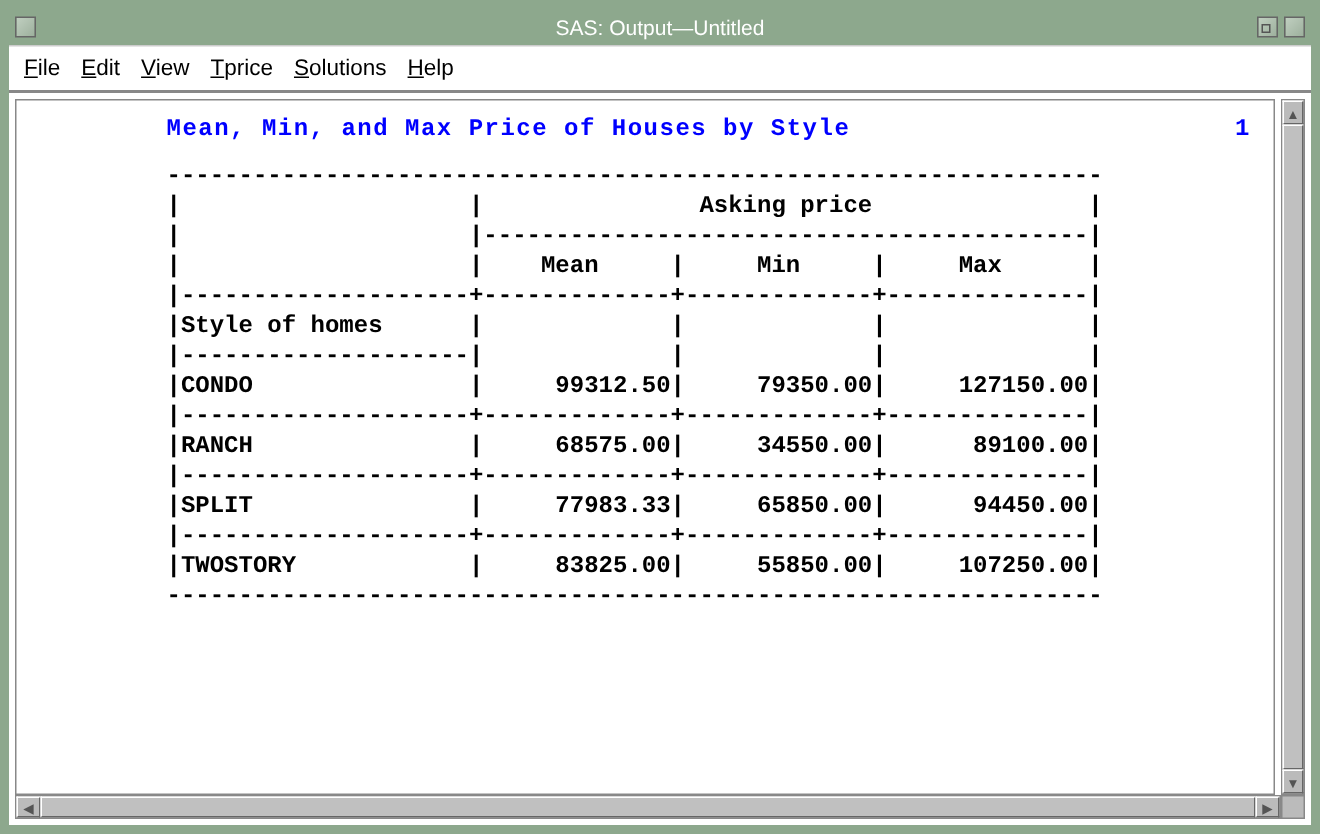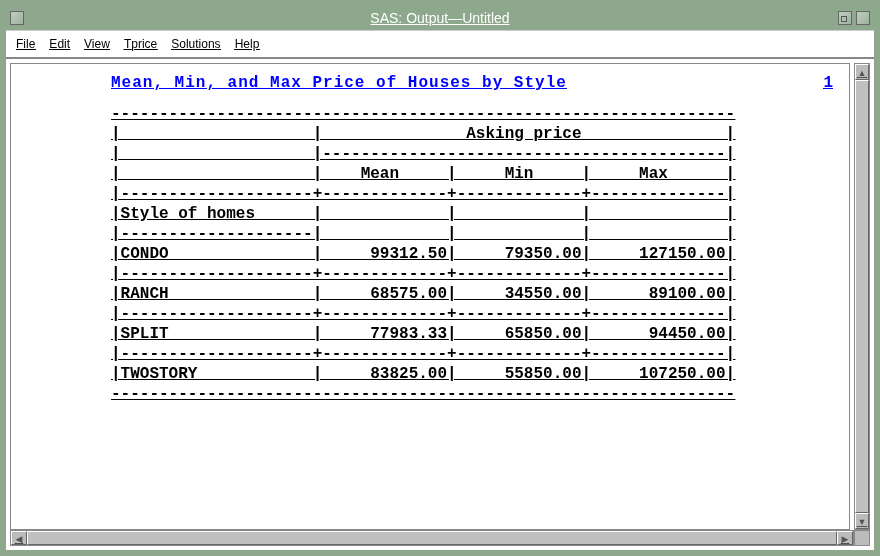--- a/index.html
+++ b/index.html
@@ -1,19 +1,18 @@
 <!DOCTYPE html>
 <html><head>
   <meta charset="utf-8">
   <style>
     * {
       box-sizing: border-box;
       margin: 0;
       padding: 0;
-      text-decoration: underline;
     }
     body {
       font-family: "Lucida Grande", sans-serif;
       font-size: 13px;
       width: 880px;
       height: 556px;
       background: #fff;
       position: relative;
     }
     .window {
@@ -70,21 +69,21 @@
       height: 4px;
       border: 1px solid #555;
     }
     .menubar {
       background: #fff;
       padding: 6px 10px;
       border-bottom: 2px solid #888;
       border-top: 1px solid #ccc;
       display: flex;
       gap: 14px;
-      font-size: 12px;
+      font-size: 15px;
     }
     .menubar-item {
       cursor: pointer;
     }
     .menubar-item .mn {
       text-decoration: underline;
     }
     .content-wrap {
       flex: 1;
       display: flex;

